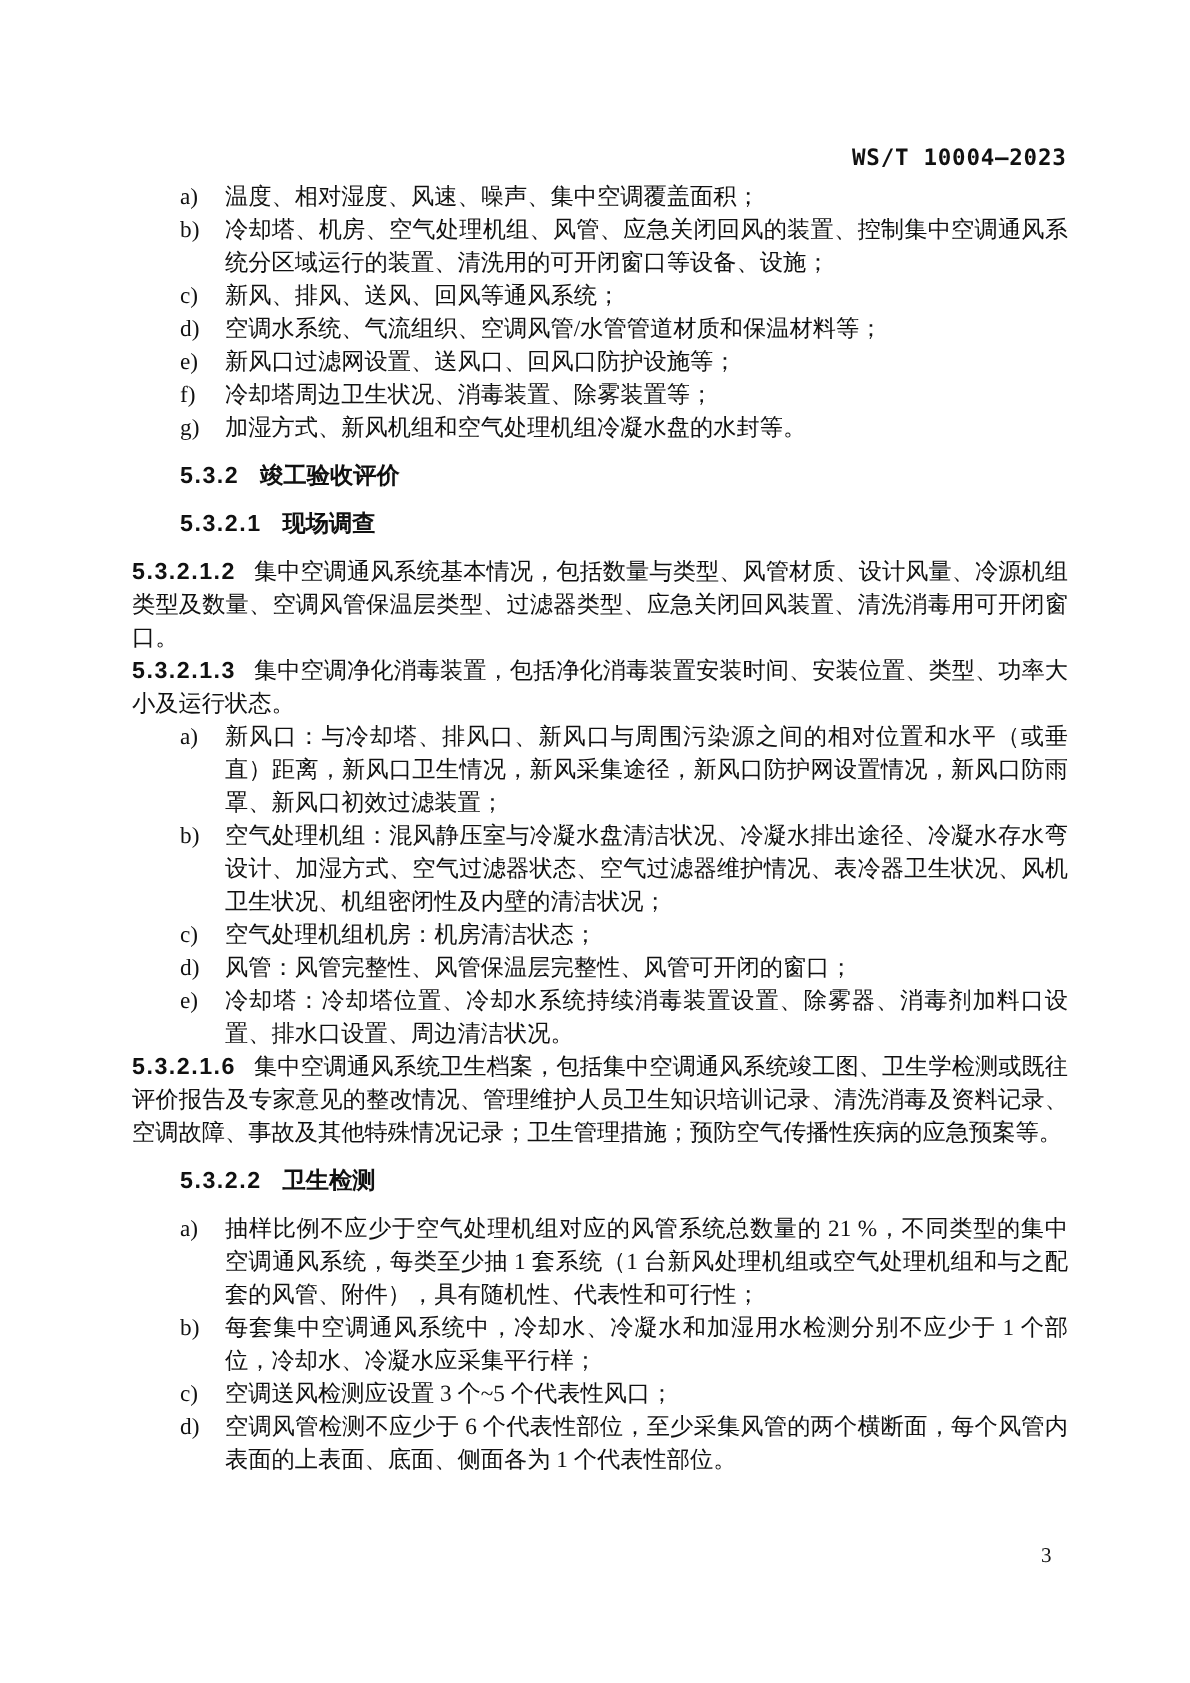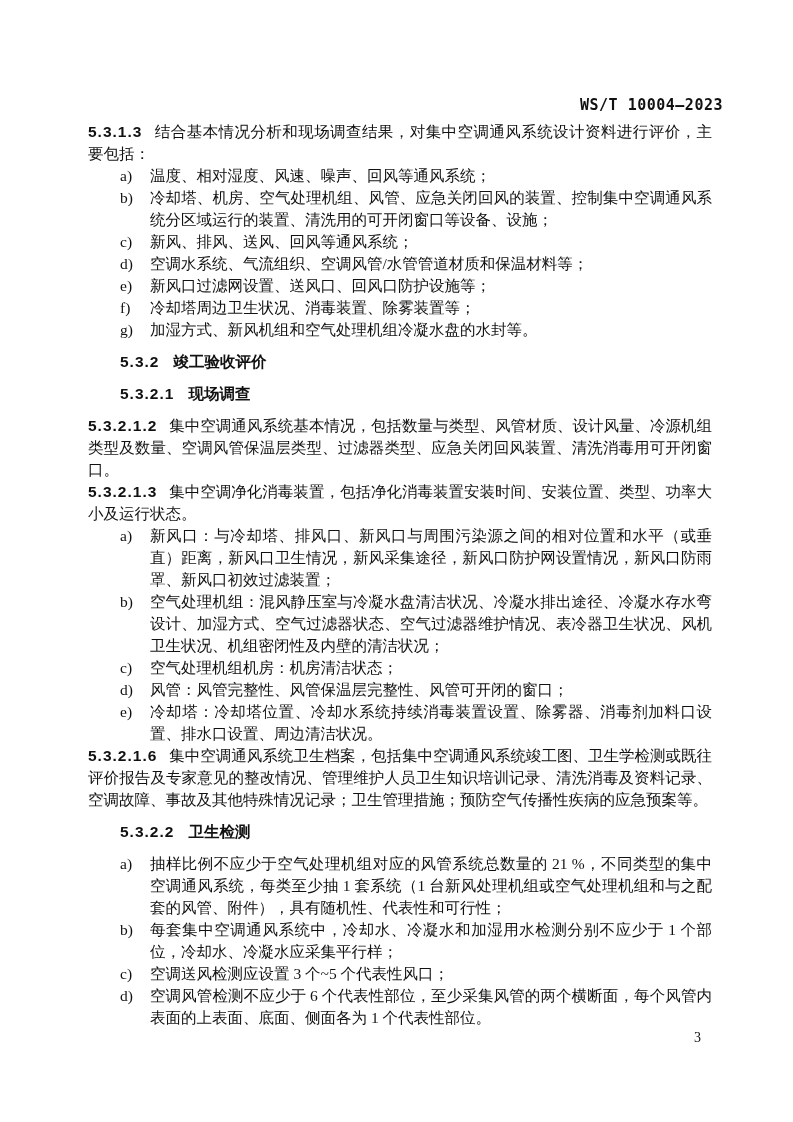--- a/index.html
+++ b/index.html
@@ -10,21 +10,21 @@
     color: #111111;
   }
   .page {
     position: relative;
     width: 793px; height: 1122px;
     overflow: hidden;
     background: #ffffff;
   }
   .doc-header {
     position: absolute;
-    top: 96px; right: 70px;
+    top: 96px; right: 82px;
     font-family: "DejaVu Sans Mono", "Liberation Mono", monospace;
     font-weight: bold;
     font-size: 15px;
     letter-spacing: 0.5px;
     color: #111111;
   }
   .doc-content {
     position: absolute;
     top: 121px; left: 88px;
     width: 624px;
@@ -62,24 +62,23 @@
     font-family: "Liberation Serif", "DejaVu Serif", serif;
     color: #111111;
   }
 </style>
 </head>
 <body>
 
 <div class="page">
   <div class="doc-header">WS/T 10004—2023</div>
   <div class="doc-content" id="doc-content">
-      <p class="clause"><span class="num">5.3.1.3</span><span class="text">结合基本情况分析和现场调查结果，对集中空调通风系统设计资料进行评价，主要包括：</span></p>
       <div class="item">
         <span class="label">a)</span>
-        <span class="text">温度、相对湿度、风速、噪声、回风等通风系统；</span>
+        <span class="text">温度、相对湿度、风速、噪声、集中空调覆盖面积；</span>
       </div>
       <div class="item">
         <span class="label">b)</span>
         <span class="text">冷却塔、机房、空气处理机组、风管、应急关闭回风的装置、控制集中空调通风系统分区域运行的装置、清洗用的可开闭窗口等设备、设施；</span>
       </div>
       <div class="item">
         <span class="label">c)</span>
         <span class="text">新风、排风、送风、回风等通风系统；</span>
       </div>
       <div class="item">

